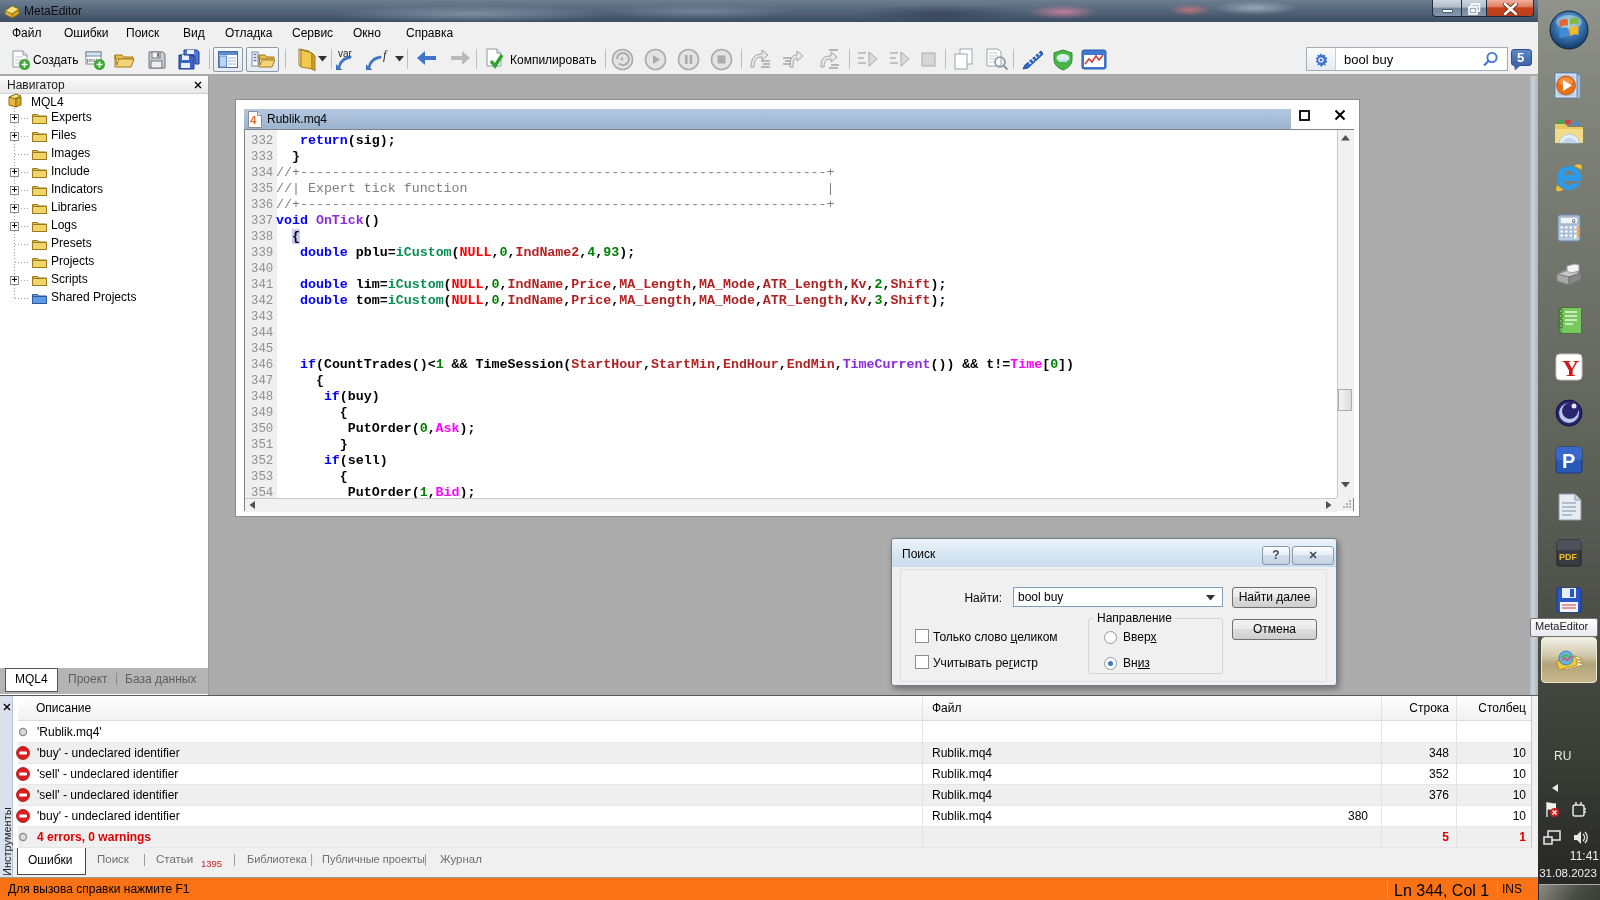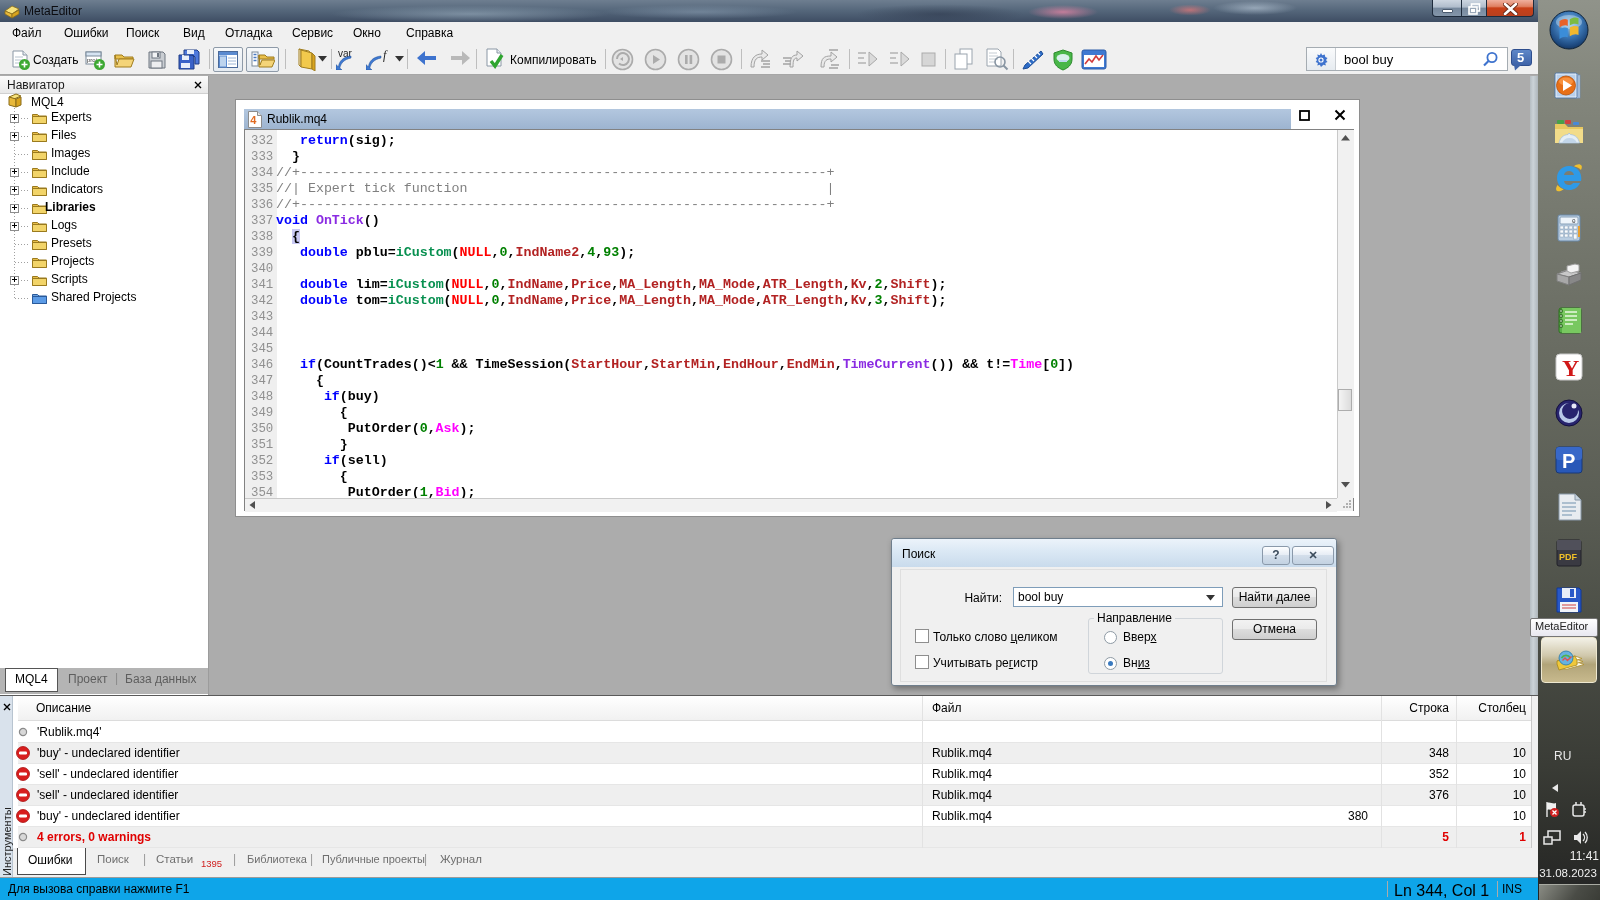--- a/index.html
+++ b/index.html
@@ -52,21 +52,21 @@
 .w7btn{position:absolute;background:linear-gradient(to bottom,#F2F2F2 0%,#EBEBEB 45%,#DDDDDD 50%,#CFCFCF 100%);border:1px solid #707070;border-radius:3px;box-sizing:border-box;font-size:12px;text-align:center;color:#000;}
 
 #toolbox{position:absolute;left:0;top:695px;width:1538px;height:153px;background:#fff;border-top:1px solid #5A5A5A;box-sizing:border-box;}
 #tbstrip{position:absolute;left:0;top:0;width:13px;height:182px;background:#D9E2EC;border-right:1px solid #B8C4D0;box-sizing:border-box;}
 .trow{position:absolute;left:18px;width:1513px;height:21px;}
 .tcell{position:absolute;top:3px;font-size:12px;color:#000;white-space:nowrap;}
 .colsep{position:absolute;top:0;width:1px;height:152px;background:#E2E2E2;z-index:5;}
 
 #btabs{position:absolute;left:13px;top:848px;width:1525px;height:29px;background:#F0F0F0;}
 
-#status{position:absolute;left:0;top:877px;width:1538px;height:23px;background:#0ea5e9;border-top:1px solid #9B9B9B;box-sizing:border-box;}
+#status{position:absolute;left:0;top:877px;width:1538px;height:23px;background:#f97316;border-top:1px solid #9B9B9B;box-sizing:border-box;}
 
 #taskbar{position:absolute;left:1538px;top:0;width:62px;height:900px;
 background:linear-gradient(to bottom,#90938A 0%,#83867C 10%,#75786E 25%,#686B61 40%,#5B5E55 55%,#4B4E46 70%,#3A3C36 85%,#2B2C29 95%,#242525 100%);}
 .tbicon{position:absolute;left:1553px;width:32px;height:32px;}
 </style></head>
 <body>
 <div id="app">
   <div id="titlebar"></div>
   <svg class="abs" style="left:4px;top:3px;" width="16" height="16" viewBox="0 0 16 16">
       <path d="M1 8l7-5 7 3-7 5z" fill="#F7E27A" stroke="#8A6D1A" stroke-width=".8"></path>
@@ -342,21 +342,21 @@
       <svg class="abs" style="left:15px;top:132px;" width="15" height="1" viewBox="0 0 15 1">
         <path d="M0 .5h15" stroke="#A0A0A0" stroke-dasharray="1 2"></path>
       </svg>
       <div class="abs" style="left:10px;top:128px;width:9px;height:9px;background:#fff;border:1px solid #8C8C8C;box-sizing:border-box;"></div>
       <div class="abs" style="left:12px;top:131px;width:5px;height:1px;background:#000;"></div>
       <div class="abs" style="left:14px;top:129px;width:1px;height:5px;background:#000;"></div>
       <svg class="abs" style="left:32px;top:126px;" width="15" height="12" viewBox="0 0 15 12">
         <path d="M.5 2.5h5l1.5 1.5h7.5v7.5H.5z" fill="#E8BE4A" stroke="#9A7A1E"></path>
         <path d="M.5 4.5h14v7H.5z" fill="#F2D469" stroke="#9A7A1E"></path>
       </svg>
-      <div class="tree-label" style="left:45px;top:124px;font-weight:bold;">Libraries</div>
+      <div class="tree-label" style="left:51px;top:124px;">Libraries</div>
       <svg class="abs" style="left:15px;top:150px;" width="15" height="1" viewBox="0 0 15 1">
         <path d="M0 .5h15" stroke="#A0A0A0" stroke-dasharray="1 2"></path>
       </svg>
       <div class="abs" style="left:10px;top:146px;width:9px;height:9px;background:#fff;border:1px solid #8C8C8C;box-sizing:border-box;"></div>
       <div class="abs" style="left:12px;top:149px;width:5px;height:1px;background:#000;"></div>
       <div class="abs" style="left:14px;top:147px;width:1px;height:5px;background:#000;"></div>
       <svg class="abs" style="left:32px;top:144px;" width="15" height="12" viewBox="0 0 15 12">
         <path d="M.5 2.5h5l1.5 1.5h7.5v7.5H.5z" fill="#E8BE4A" stroke="#9A7A1E"></path>
         <path d="M.5 4.5h14v7H.5z" fill="#F2D469" stroke="#9A7A1E"></path>
       </svg>

